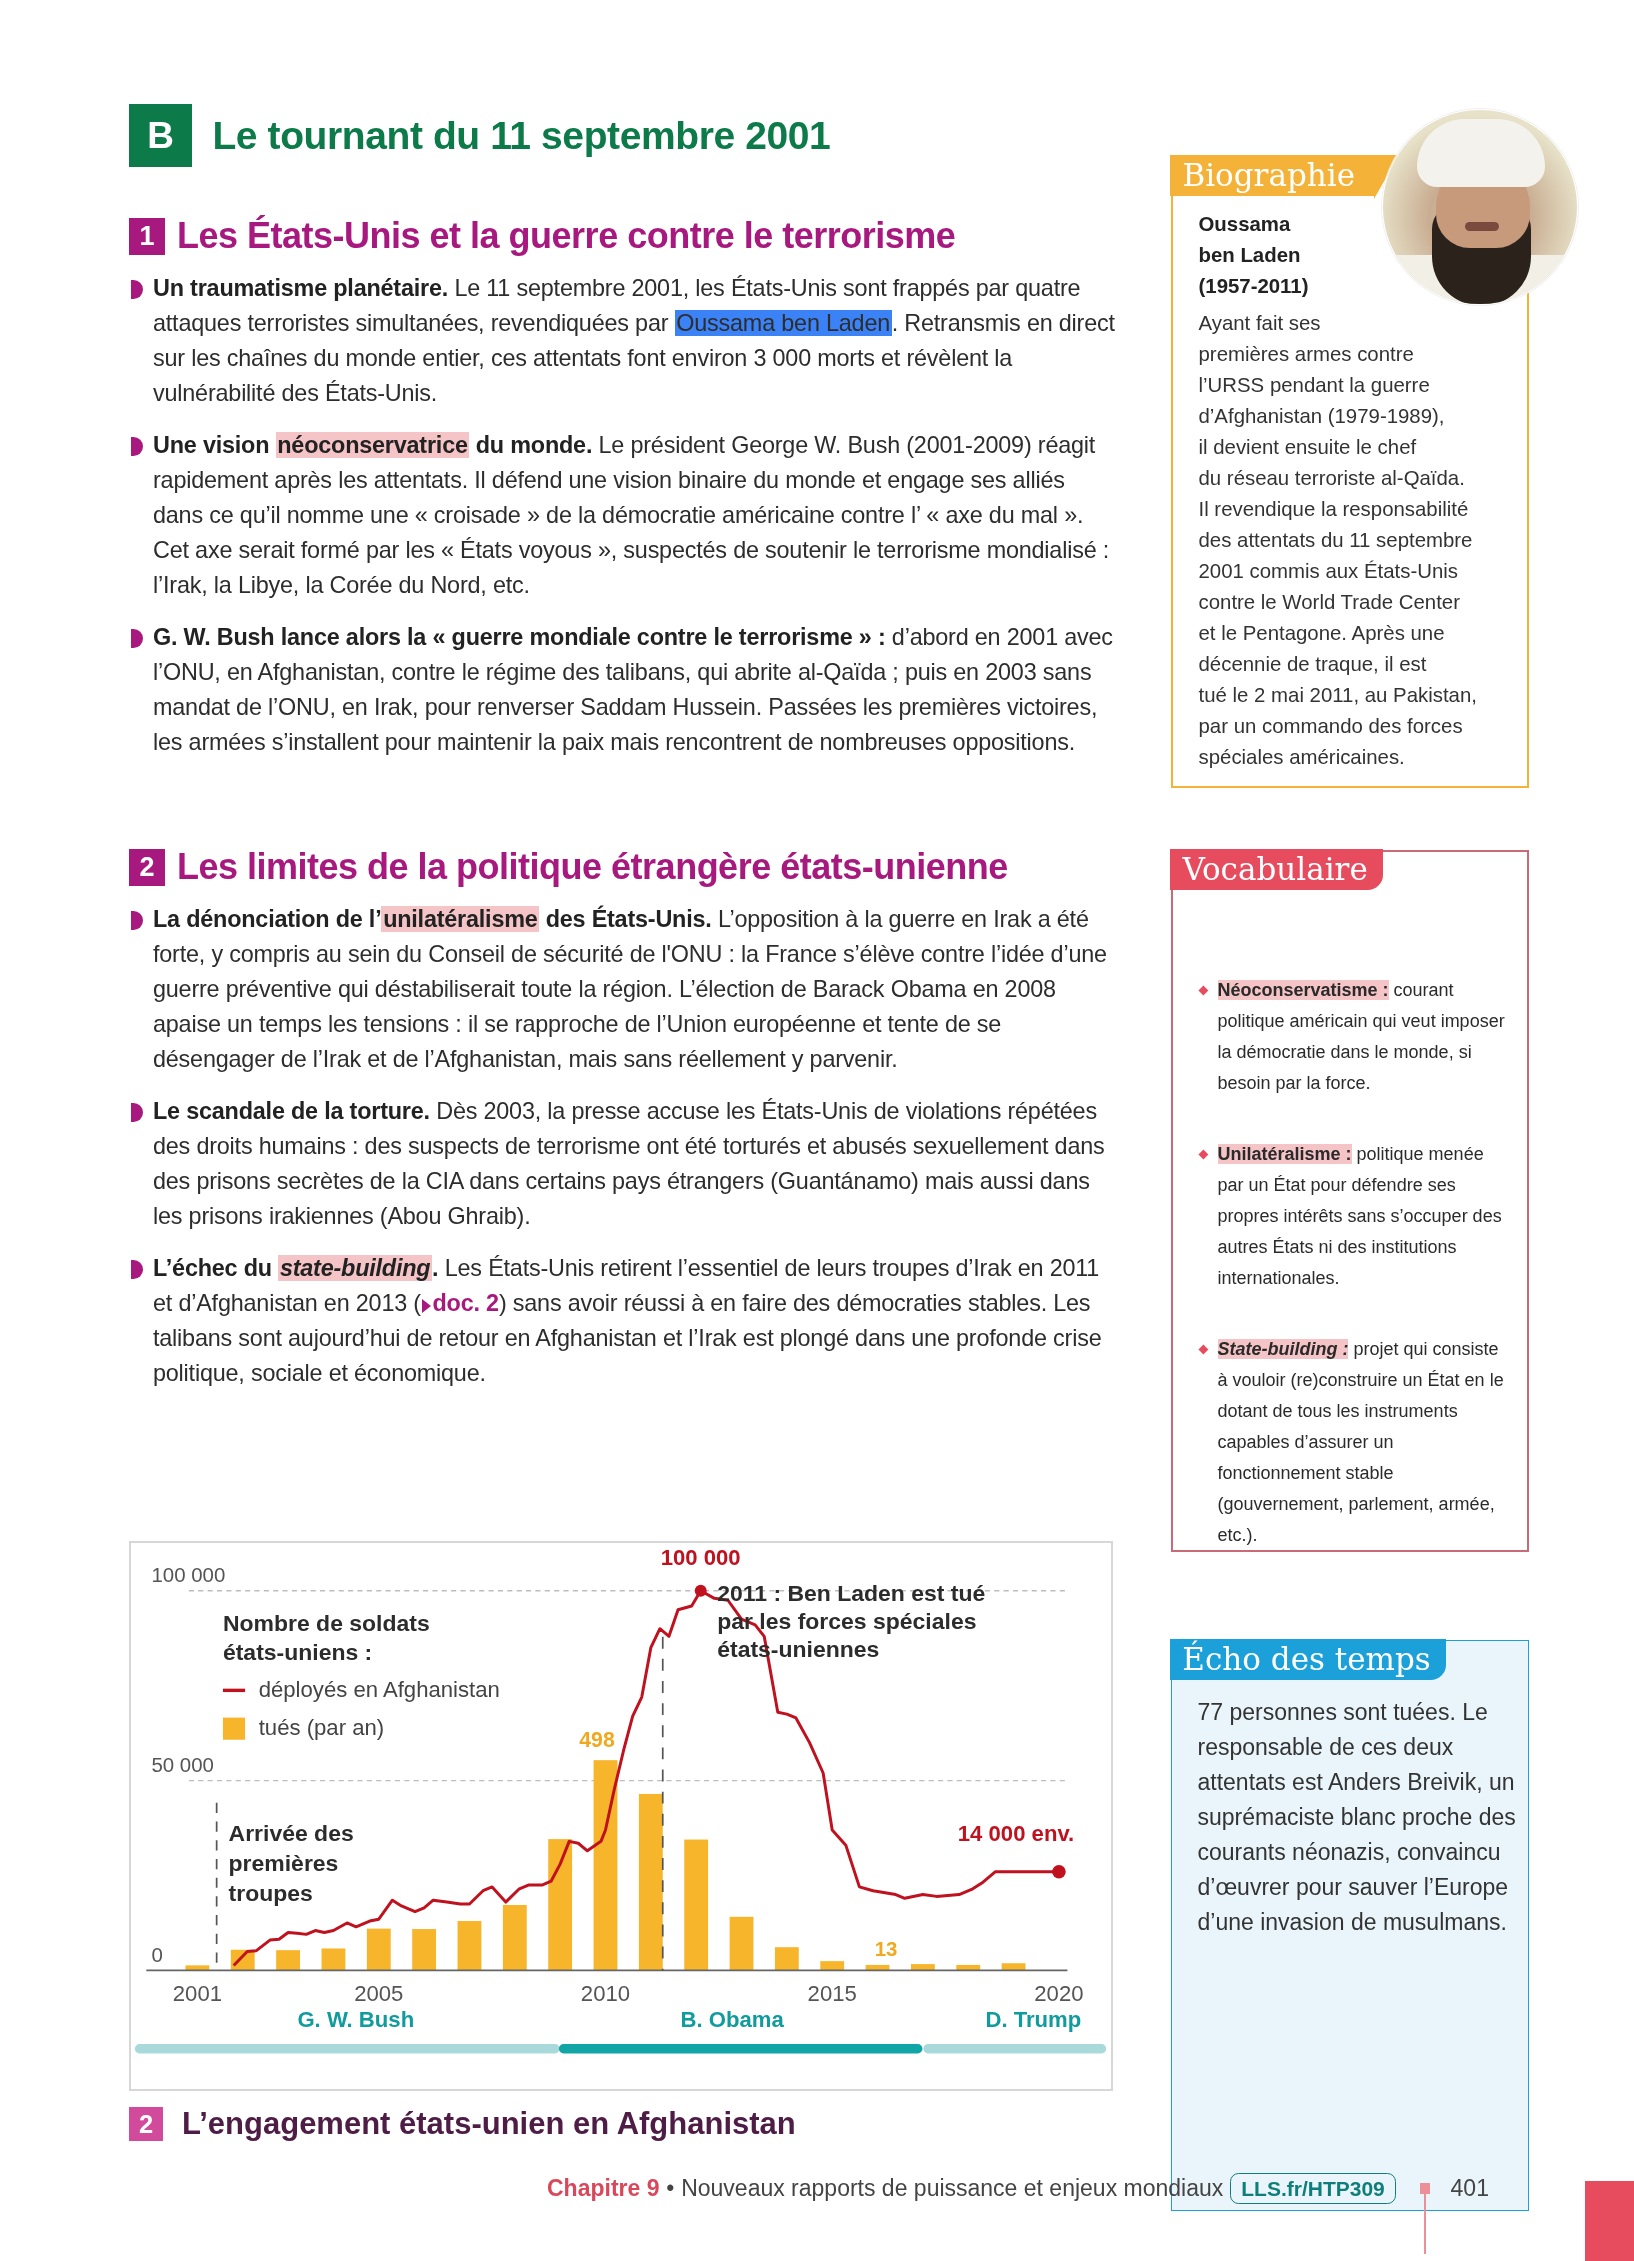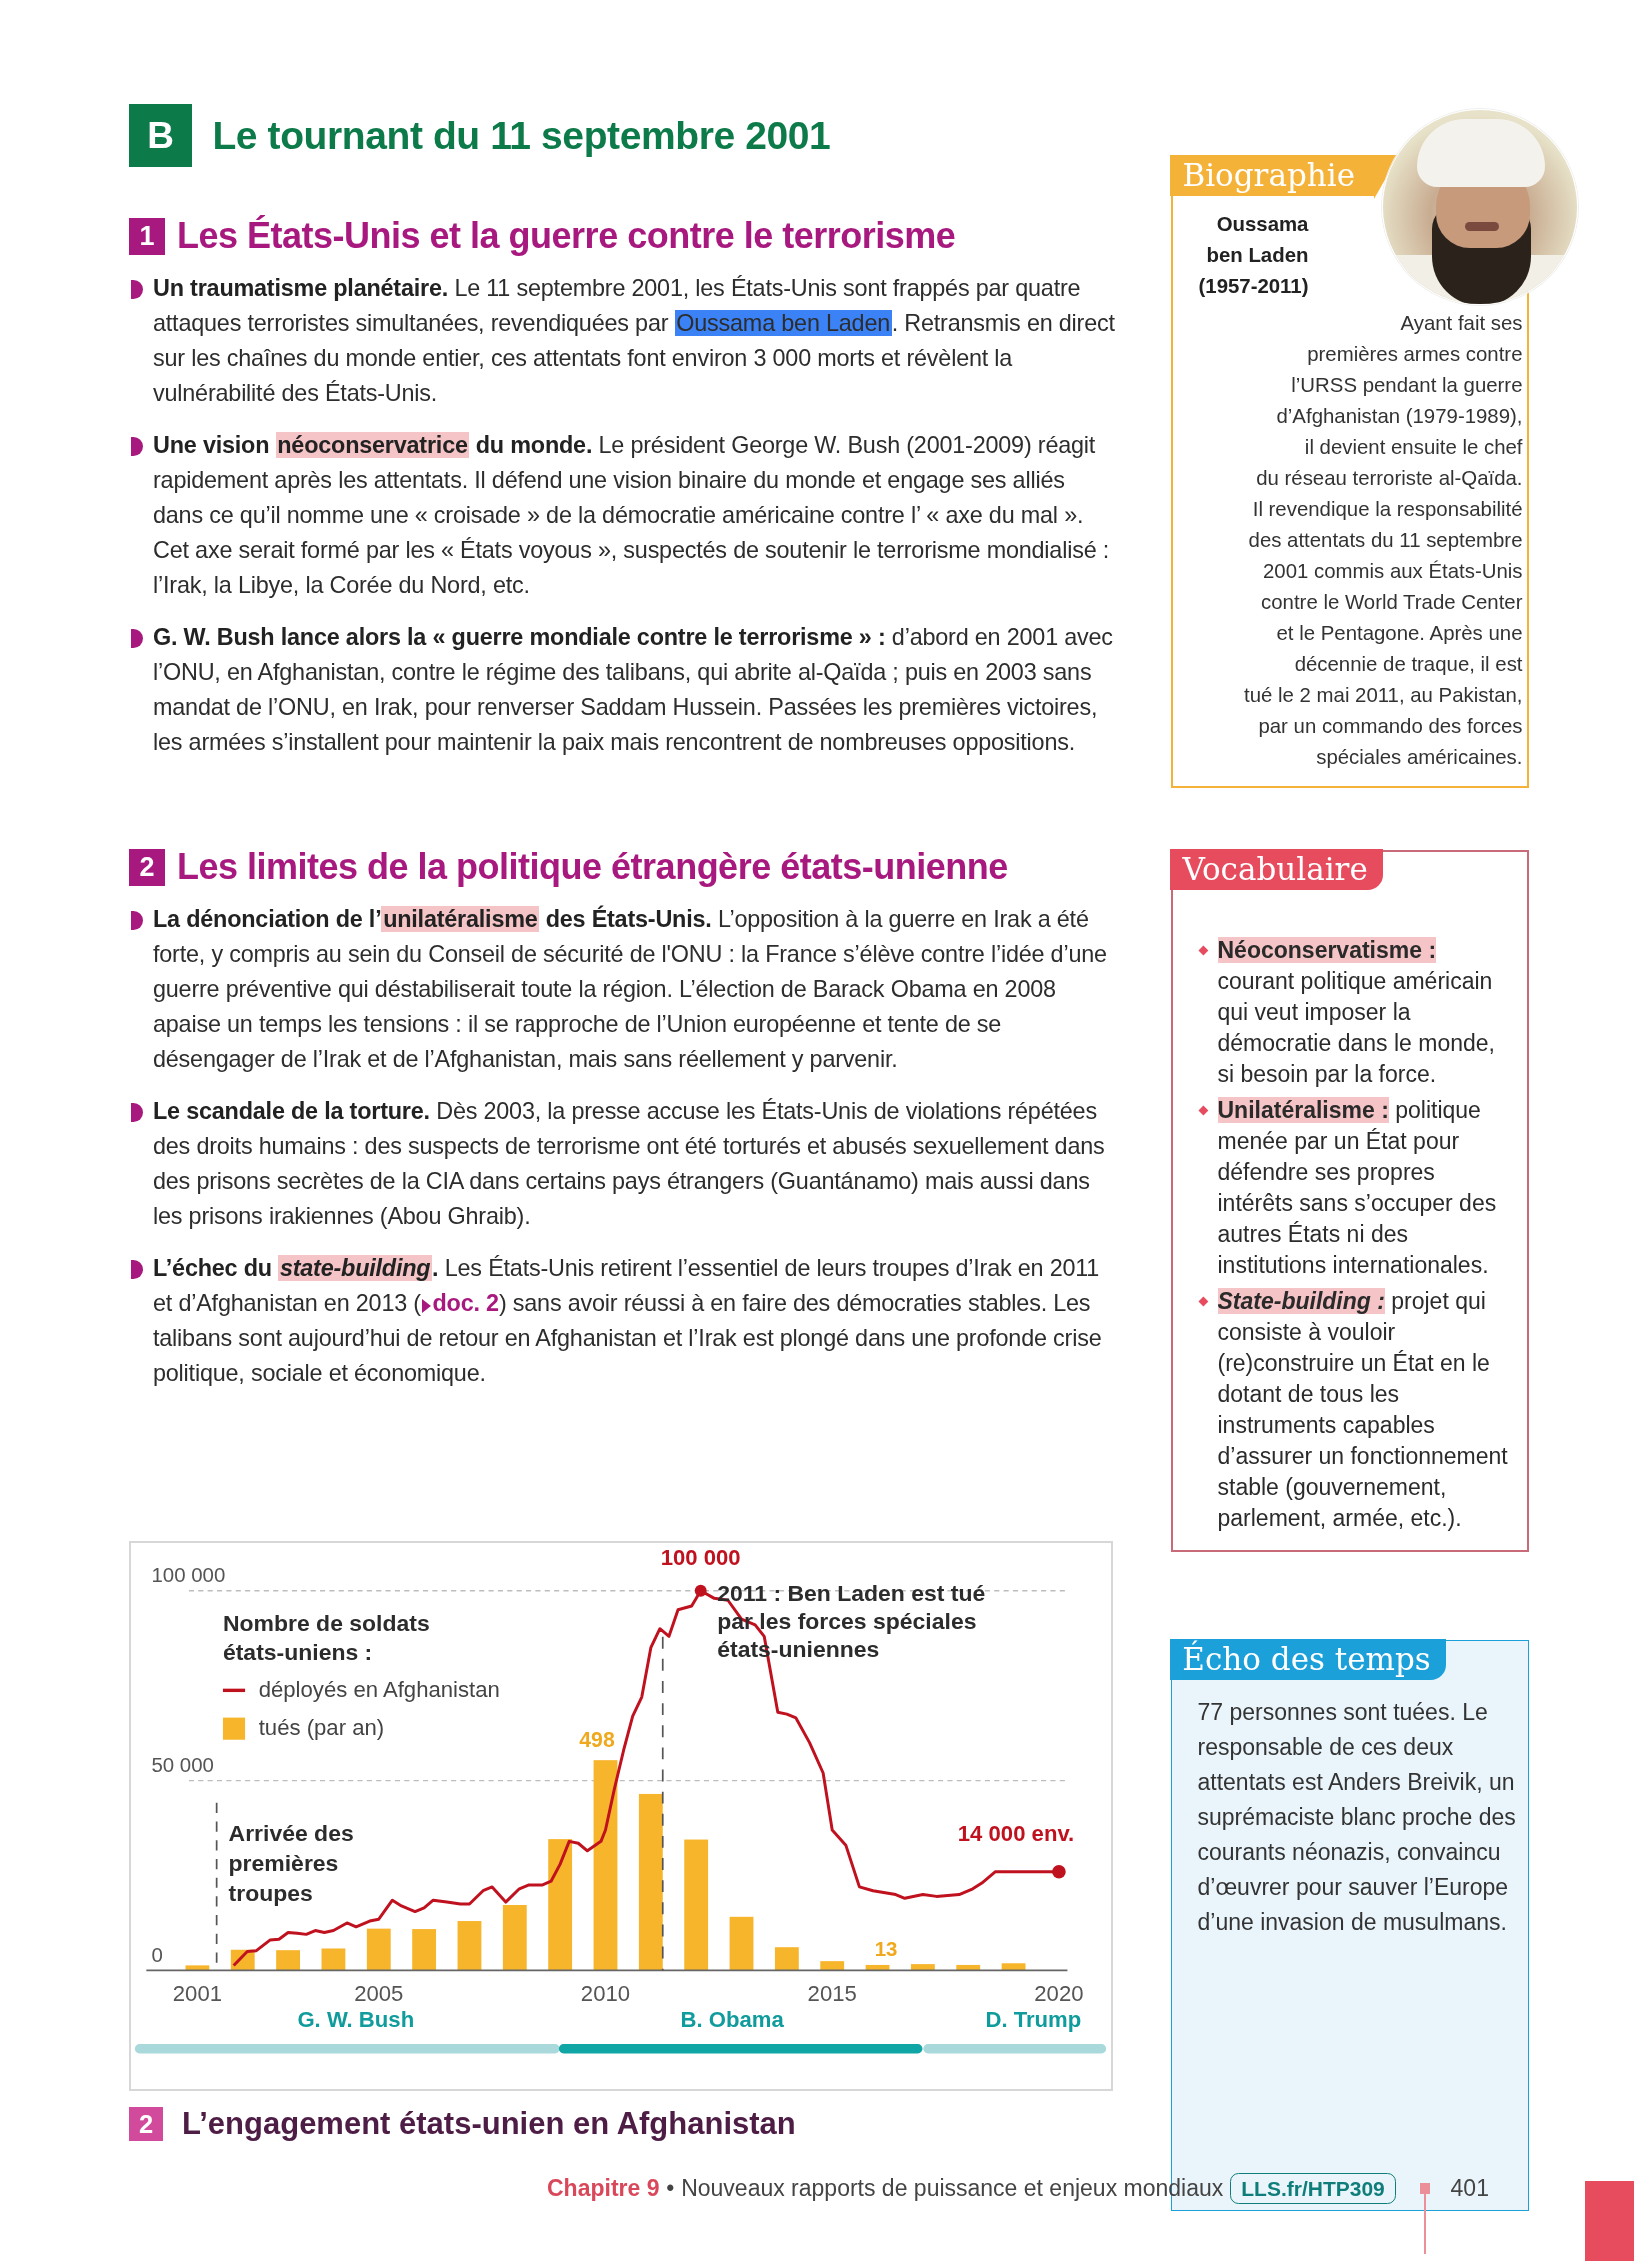--- a/index.html
+++ b/index.html
@@ -25,36 +25,36 @@
   .hl-y { background: #3b82f6; padding: 0 1.7px; font-weight: normal; }
   .hl-p { background: #f5c4c6; padding: 0 1.7px; }
   .doclink { color: #a8197f; font-weight: bold; }
   .doclink .tri { display: inline-block; width: 0; height: 0; border-top: 7.7px solid transparent; border-bottom: 7.7px solid transparent; border-left: 9.4px solid #a8197f; margin: 0 1.7px 0 0.9px; vertical-align: -1.7px; }
 
   
   .box { position: absolute; left: 1171px; width: 358px; }
   .box .tag { position: absolute; left: 0; top: 0; color: #fff; font-family: "DejaVu Serif", serif; font-size: 31px; padding: 1.7px 15.3px 3.4px 12px; border-radius: 0 0 15.3px 0; }
   .box .body { font-size: 20.4px; line-height: 31px; color: #333; }
 
-  .bio { top: 155px; height: 633px; border: 2.6px solid #f4b338; border-top: none; text-align: right; }
+  .bio { top: 155px; height: 633px; border: 2.6px solid #f4b338; border-top: none; }
   .bio .tag { background: #f4b338; top: 0; left: -2.6px; border-radius: 0; padding-right: 19px; }
   .bio .tag::after { content: ""; position: absolute; right: -25.5px; top: 0; border-top: 44px solid #f4b338; border-right: 25.5px solid transparent; }
   .bio .portrait { position: absolute; left: 209px; top: -46px; width: 196px; height: 196px; border-radius: 50%; overflow: hidden; background: radial-gradient(circle at 50% 55%, #d8c5b0 0%, #c9ad92 35%, #e6e1c8 70%, #efeccf 100%); border: 1.7px solid #fff; box-shadow: 0 0 0 0.9px #eee; }
   .portrait .turban { position: absolute; left: 34px; top: 8.5px; width: 128px; height: 68px; background: #f4f2ec; border-radius: 60px 60px 25.5px 25.5px; }
   .portrait .face { position: absolute; left: 53px; top: 53px; width: 94px; height: 85px; background: #c89a7c; border-radius: 43px 43px 34px 34px; }
   .portrait .beard { position: absolute; left: 49px; top: 94px; width: 99px; height: 102px; background: #2b221c; border-radius: 25.5px 25.5px 51px 51px; }
   .portrait .mouth { position: absolute; left: 82px; top: 112px; width: 34px; height: 8.5px; background: #7b4a3e; border-radius: 8.5px; }
   .portrait .robe { position: absolute; left: 0; top: 145px; width: 196px; height: 68px; background: #f2efe6; }
   .bio .name { position: absolute; left: 25.5px; top: 54px; font-weight: bold; font-size: 20.4px; line-height: 31px; color: #222; }
   .bio .body { position: absolute; left: 25.5px; top: 153px; width: 324px; }
 
   .vocab { top: 850px; height: 702px; border: 2.6px solid #c86a77; }
   .vocab .tag { background: #e74c5e; left: -2.6px; top: -2.6px; }
   .vocab .list { position: absolute; left: 25.5px; top: 83px; width: 315px; }
-  .vocab .item { position: relative; padding-left: 19px; font-size: 23px; line-height: 31px; margin-bottom: 5.1px; }
+  .vocab .item { position: relative; padding-left: 19px; font-size: 18px; line-height: 31px; margin-bottom: 5.1px; margin-top: 40px; }
   .vocab .item .dia { position: absolute; left: 1.7px; top: 12px; width: 6.8px; height: 6.8px; background: #e74c5e; transform: rotate(45deg); }
   .vocab .term { background: #f5c4c6; font-weight: bold; color: #2a2a2a; }
   .vocab .term.it { font-style: italic; }
 
   .echo { top: 1640px; height: 571px; border: 1.7px solid #1ca0d9; background: #eaf5fb; }
   .echo .tag { background: #1ca0d9; left: -1.7px; top: -1.7px; }
   .echo .body { position: absolute; left: 25.5px; top: 54px; width: 324px; font-size: 23px; line-height: 35px; }
   .echo .body b { display: block; color: #222; }
 
   

